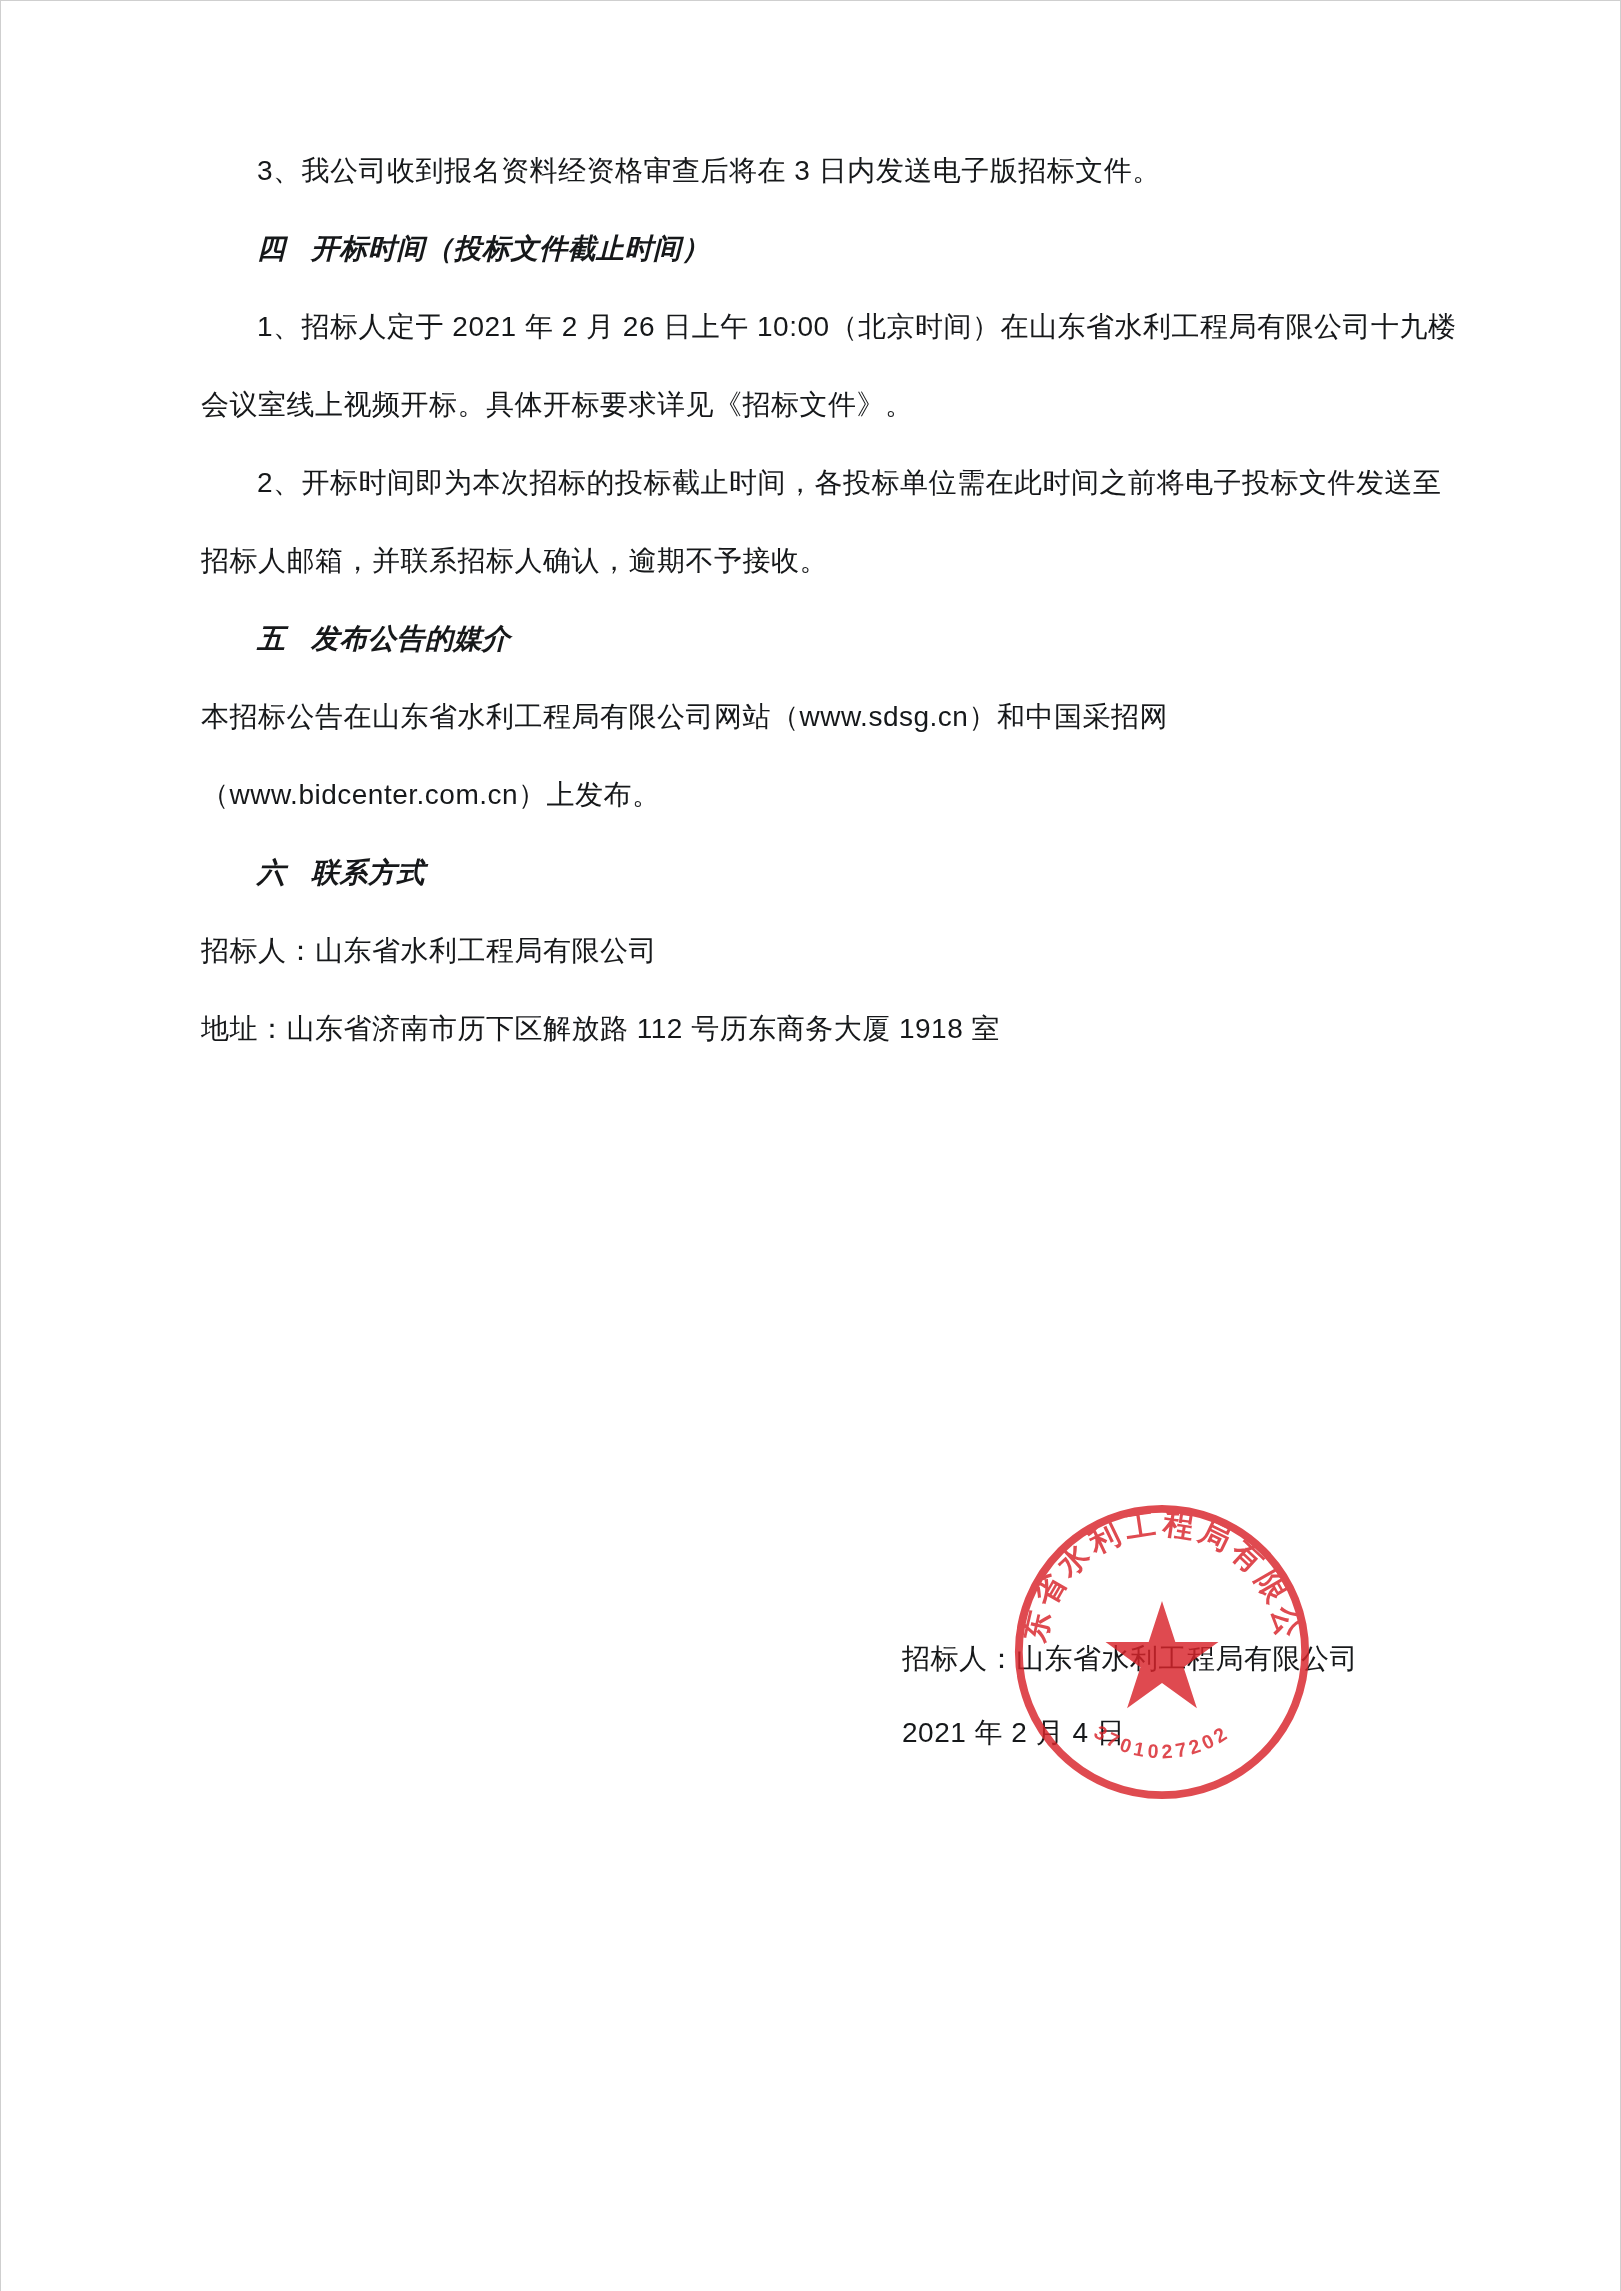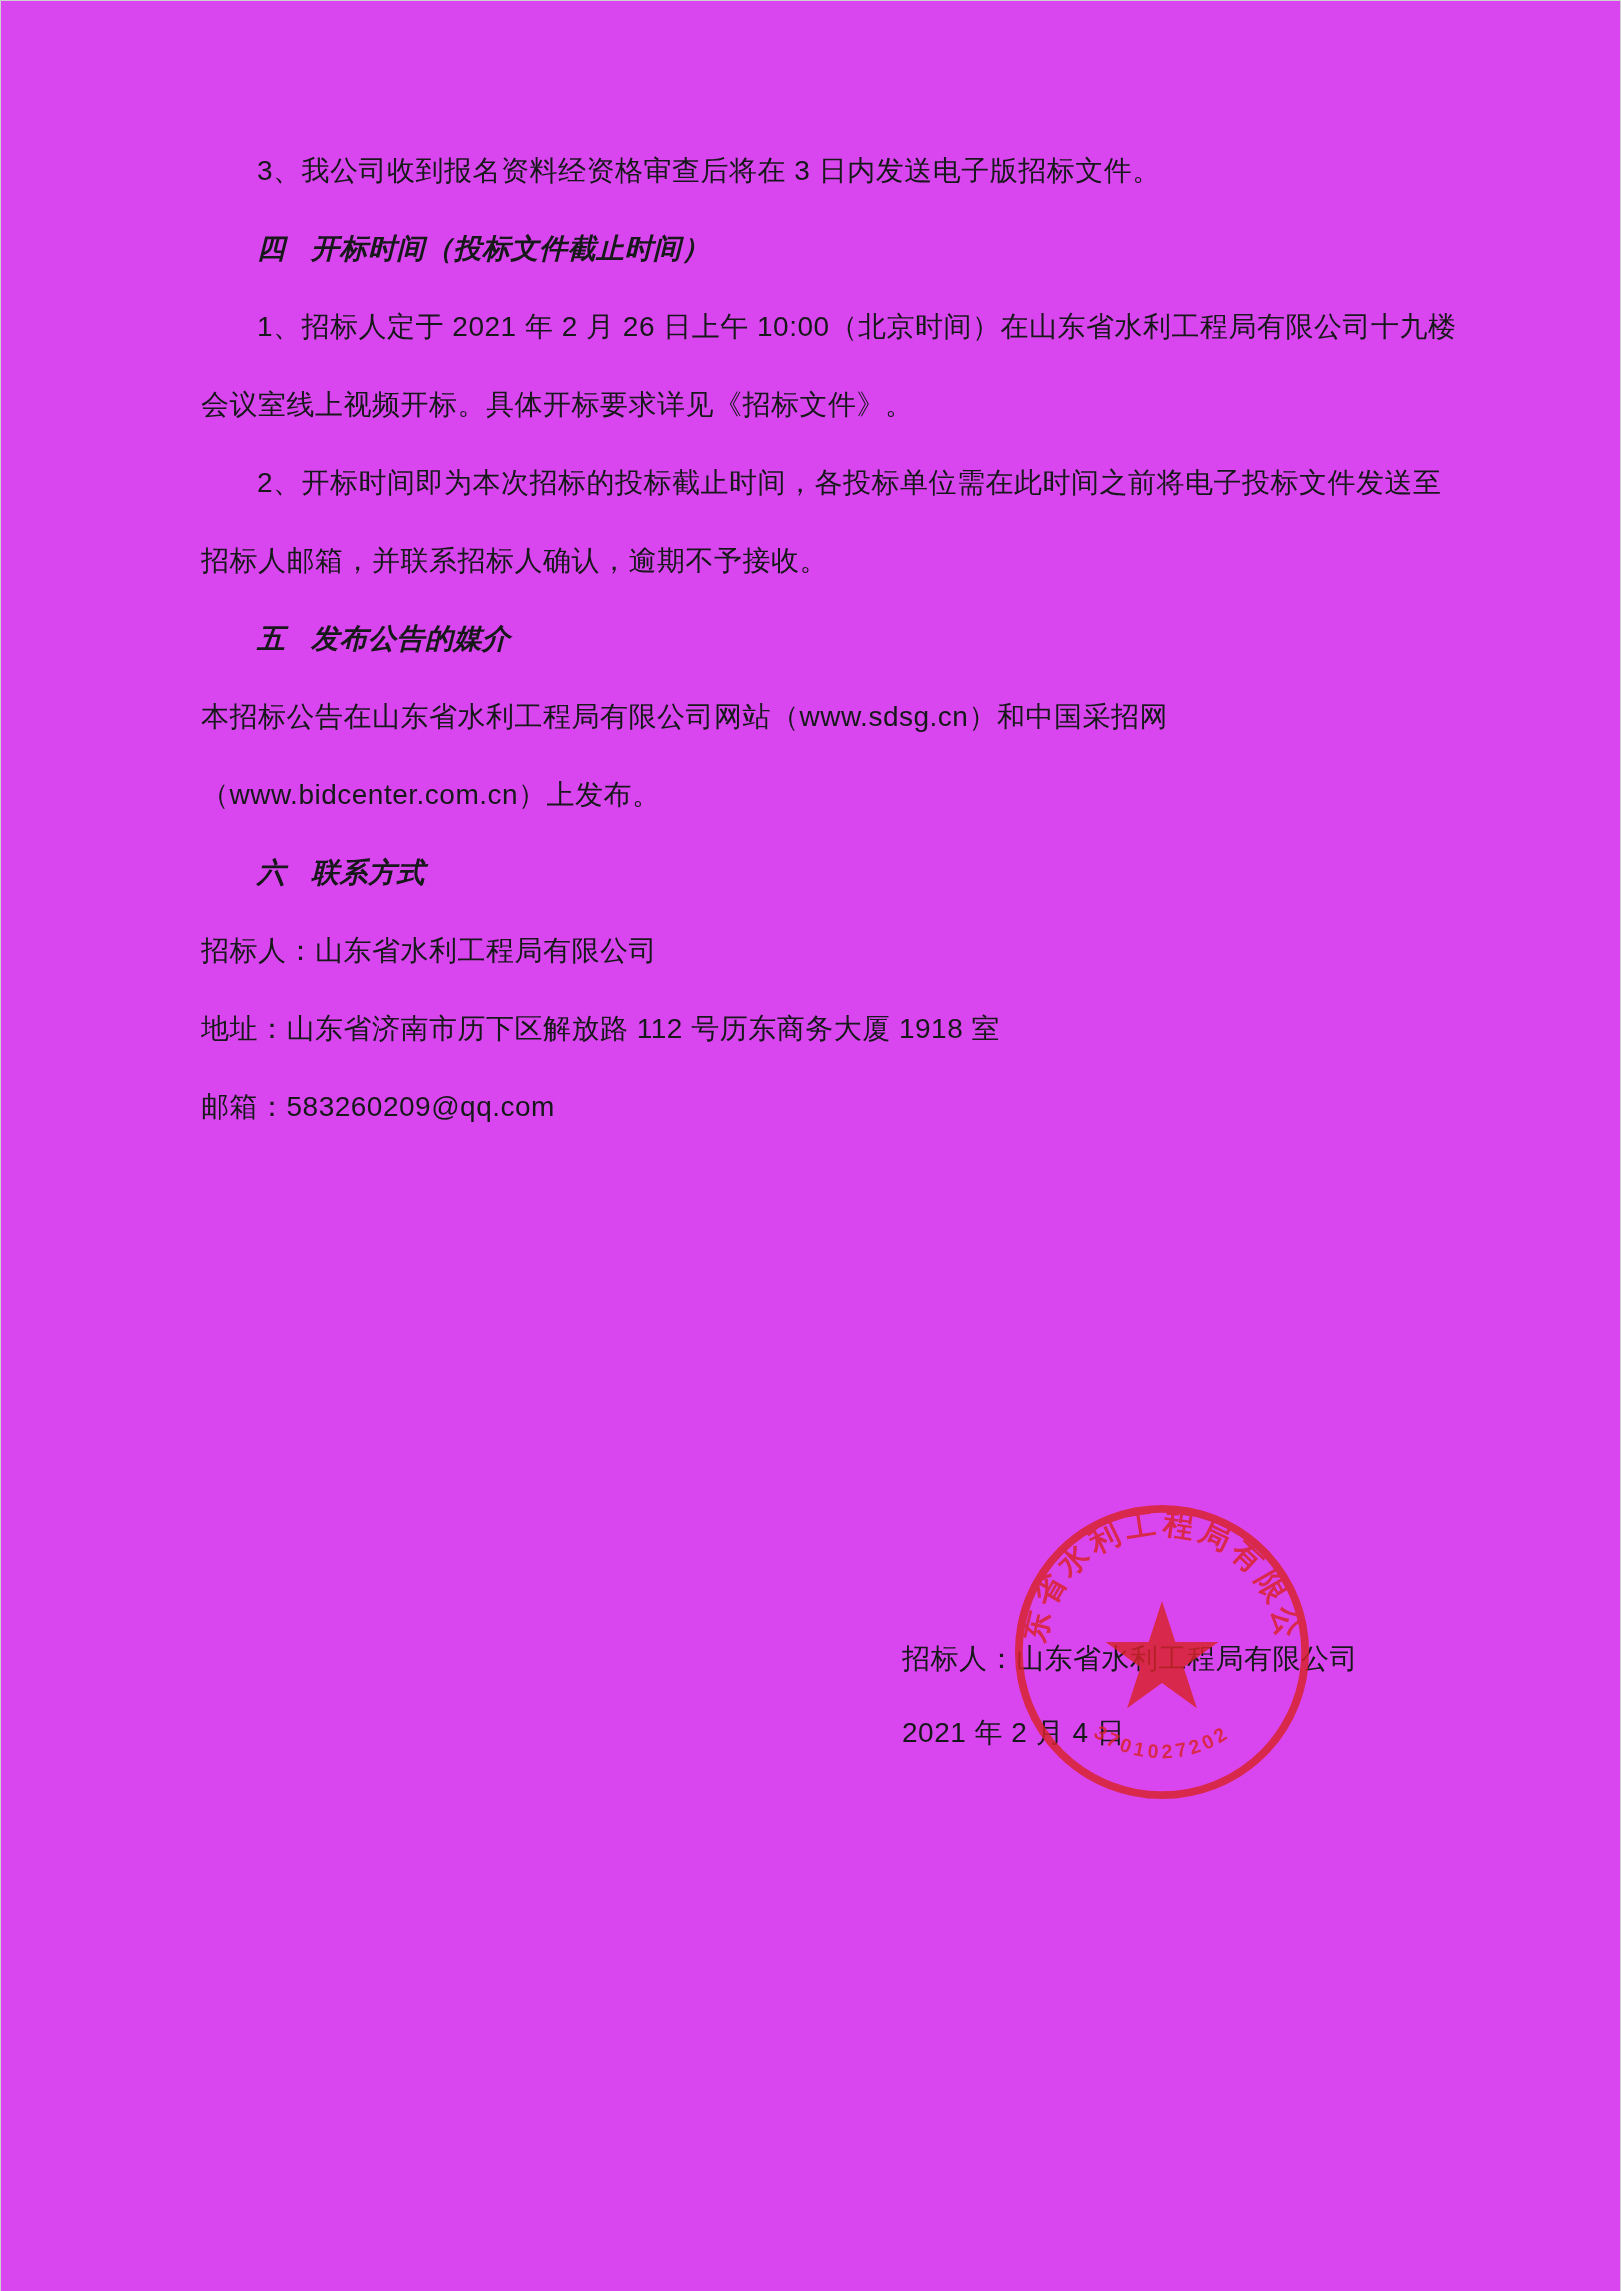--- a/index.html
+++ b/index.html
@@ -4,21 +4,21 @@
 <style>
   html, body {
     margin: 0;
     padding: 0;
     background: #b8b8b8;
   }
   .page {
     position: relative;
     width: 1621px;
     height: 2292px;
-    background: #d946ef;
+    background: #ffffff;
     box-sizing: border-box;
     overflow: hidden;
     font-family: "Liberation Sans", sans-serif;
     color: #111;
   }
   .page-border {
     position: absolute;
     inset: 0;
     border: 1px solid #cfcfcf;
     pointer-events: none;
@@ -119,23 +119,20 @@
     <p class="para">
       <span class="contact-label">招标人：</span><span>山东省水利工程局有限公司</span>
     </p>
 
     <p class="para">
       <span class="contact-label">地址：</span><span>山东省济南市历下区解放路 112 号历东商务大厦 1918 室</span>
     </p>
 
 
 
-    <p class="para">
-      <span class="contact-label">邮箱：</span><span class="latin">583260209@qq.com</span>
-    </p>
 
   </div>
 
   <div class="sign-block">
     <p class="sign-line">招标人：山东省水利工程局有限公司</p>
     <p class="sign-line">2021 年 2 月 4 日</p>
   </div>
 
   <div class="seal">
     <svg width="304" height="304" viewBox="0 0 310 310" xmlns="http://www.w3.org/2000/svg">

